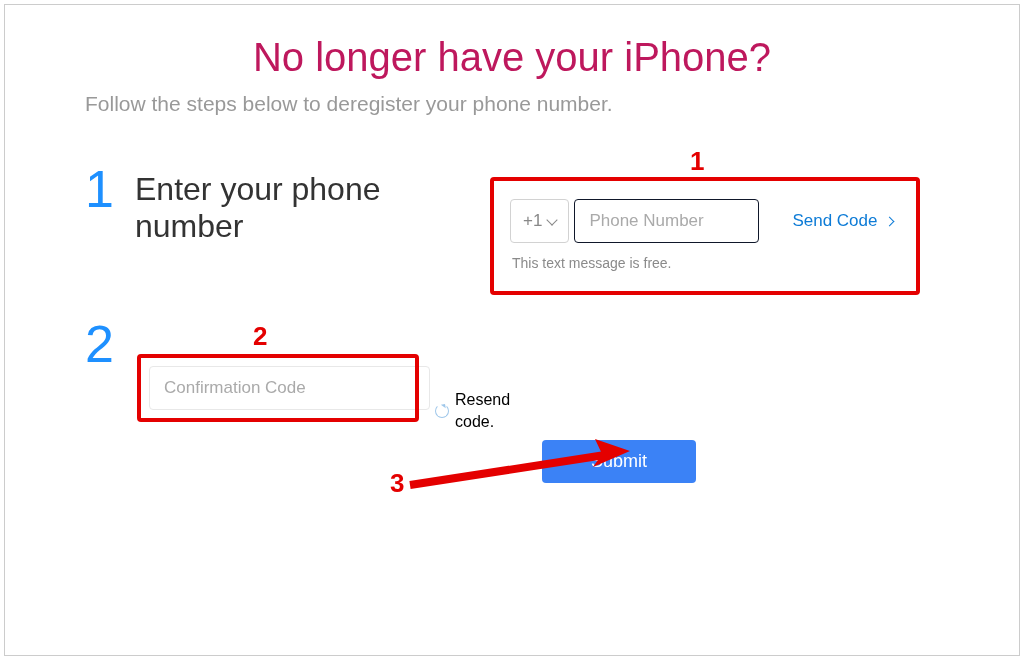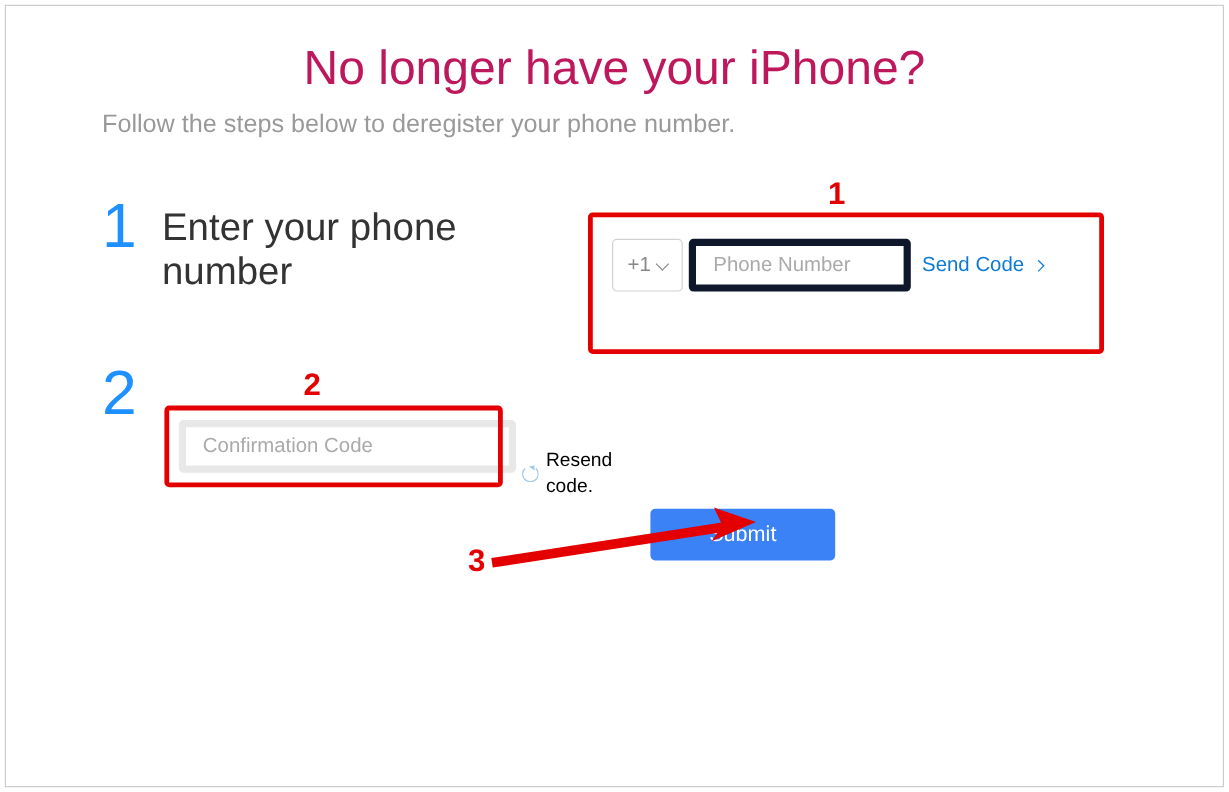--- a/index.html
+++ b/index.html
@@ -107,21 +107,21 @@
     .chevron-right {
       display: inline-block;
       width: 7px; height: 7px;
       border-top: 1.5px solid #0d7bd6;
       border-right: 1.5px solid #0d7bd6;
       transform: rotate(45deg);
       margin-left: 4px;
       vertical-align: middle;
     }
     .input-field {
-      border: 6px solid #0f172a;
+      border: 1px solid #0f172a;
       border-radius: 4px;
       padding: 10px 14px;
       font-size: 17px;
       color: #888;
       height: 44px;
       outline: none;
     }
     .phone-input { width: 185px; }
     .conf-input {
       border-color: #e8e8e8;
@@ -129,21 +129,21 @@
       color: #0f172a;
       margin-left: 14px;
       margin-top: 12px;
     }
     .conf-input::placeholder { color: #c7c7c7; }
     .input-field::placeholder { color: #aaa; }
     .send-link {
       color: #0d7bd6;
       font-size: 17px;
       cursor: pointer;
-      margin-left: 4px;
+      margin-left: 28px;
     }
     .hint {
       font-size: 14px;
       color: #8a8a8a;
       margin-top: 12px;
       margin-left: 2px;
     }
     .resend-row {
       display: flex;
       align-items: center;
@@ -234,20 +234,21 @@
           <div class="code-sel">
             <span>+1</span>
             <span class="chevron"></span>
           </div>
           <input class="input-field phone-input" placeholder="Phone Number" style="">
           <span class="send-link">
             <span>Send Code</span>
             <span class="chevron-right"></span>
           </span>
         </div>
+        <div class="hint">This text message is free.</div>
       </div>
     </div>
 
     <div class="step-row">
       <div class="step-num">2</div>
       <div class="right-zone">
         <div class="annotation-box annot-2"></div>
         <div class="annot-num annot-num-2">2</div>
         <input class="input-field conf-input" placeholder="Confirmation Code" style="">
         <div class="resend-row">

